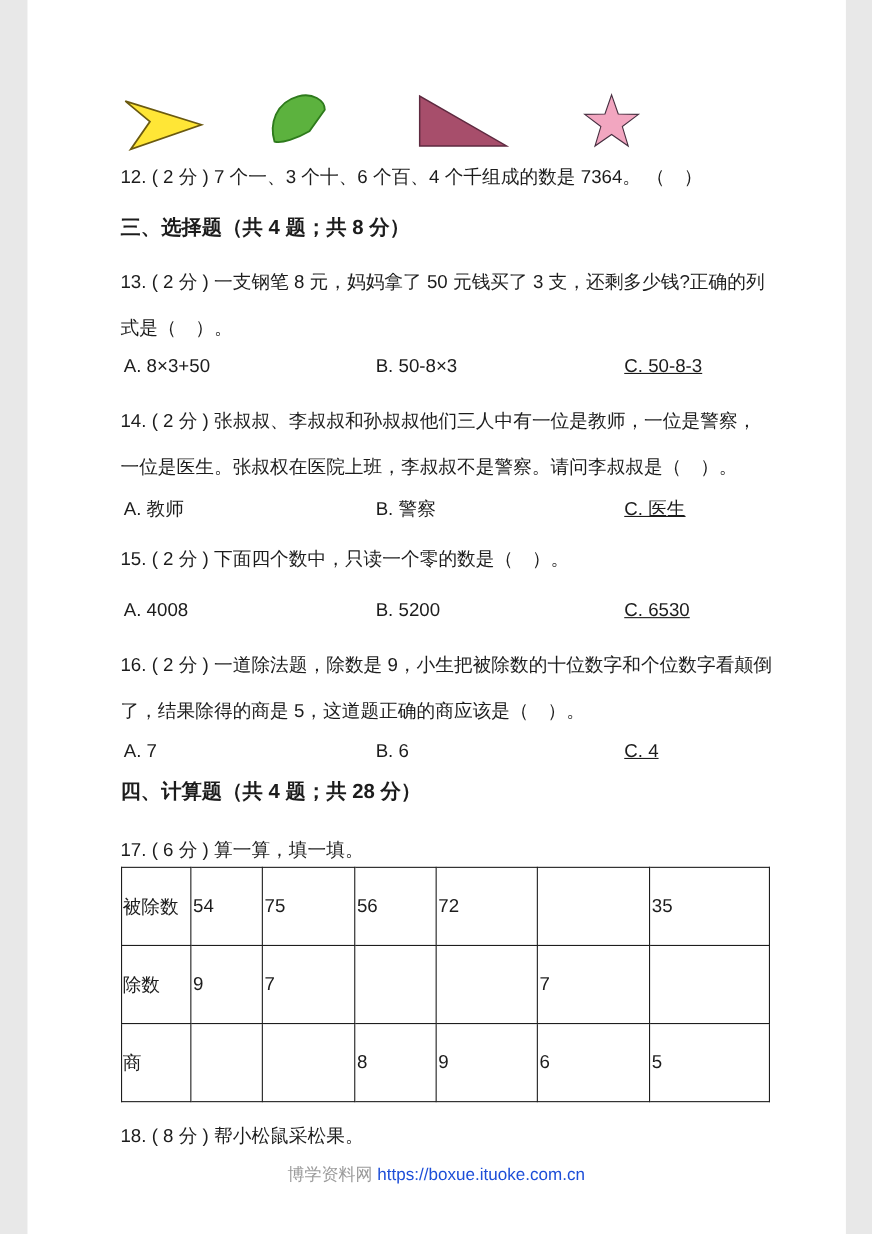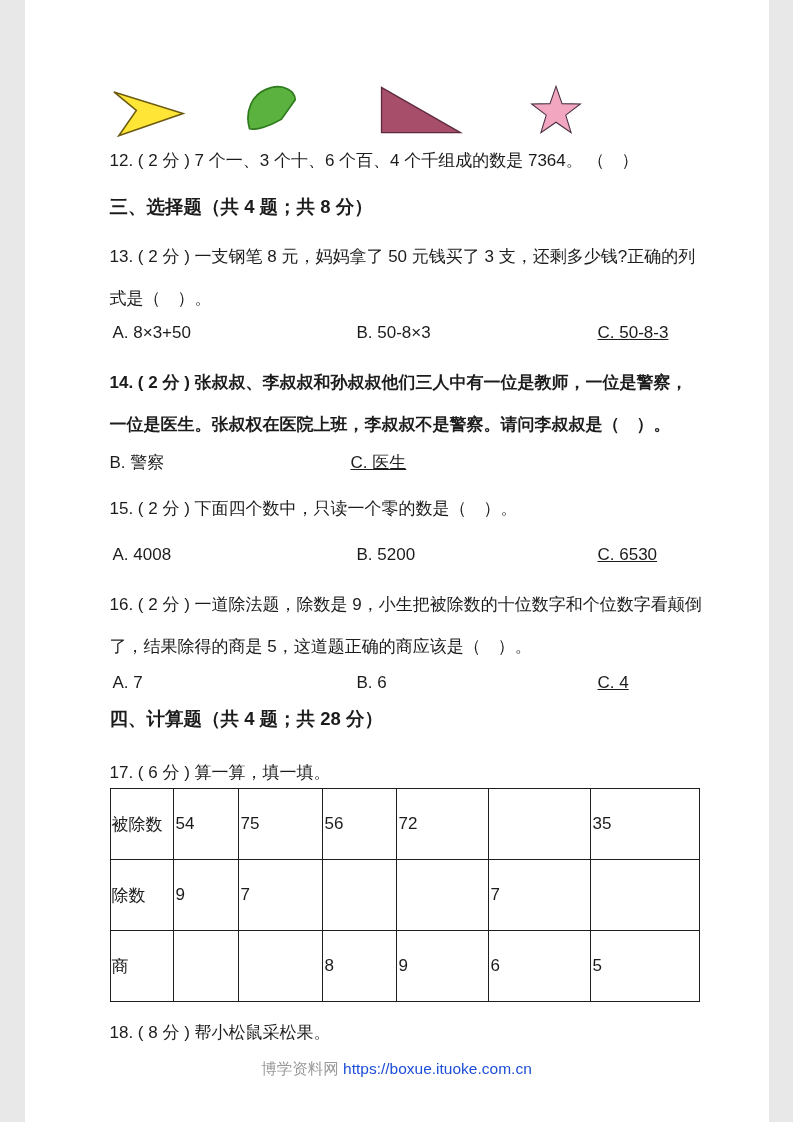--- a/index.html
+++ b/index.html
@@ -31,32 +31,31 @@
 
   .q12  { margin-top: 6px; }
   .sec-h {
     margin-top: 20px;
     font-size: 18.5px;
     font-weight: bold;
     line-height: 26px;
     white-space: nowrap;
   }
   .q13 { margin-top: 16px; }
-  .q14 { margin-top: 16px; font-weight: bold; }
+  .q14 { margin-top: 16px; }
   .q15 { margin-top: 20px; }
   .q16 { margin-top: 16px; }
   .sec-h4 { margin-top: 10px; }
   .q17 { margin-top: 28px; }
   .q18 { margin-top: 18px; }
 
   .opts {
     display: flex;
     line-height: 26px;
     margin-top: 0;
-    gap: 15px;
   }
   .opts .opt { display: inline-block; white-space: nowrap; }
   .opts .opt-a { width: 232px; padding-left: 3px; box-sizing: border-box; }
   .opts .opt-b { width: 226px; }
   .opts .opt-c { flex: 1; text-decoration: underline; }
   .opts-13 { margin-top: 0; }
   .opts-14 { margin-top: 4px; }
   .opts-15 { margin-top: 20px; }
   .opts-16 { margin-top: 2px; }
 
@@ -118,20 +117,21 @@
     <span class="opt opt-a">A. 8×3+50</span>
     <span class="opt opt-b">B. 50-8×3</span>
     <span class="opt opt-c">C. 50-8-3</span>
   </div>
 
   <div class="qwrap2 q14">
     <div class="qline">14. ( 2 分 )  张叔叔、李叔叔和孙叔叔他们三人中有一位是教师，一位是警察，</div>
     <div class="qline">一位是医生。张叔权在医院上班，李叔叔不是警察。请问李叔叔是（　）。</div>
   </div>
   <div class="opts opts-14">
+    <span class="opt opt-a">A. 教师</span>
     <span class="opt opt-b">B. 警察</span>
     <span class="opt opt-c">C. 医生</span>
   </div>
 
   <div class="qline q15">15. ( 2 分 )  下面四个数中，只读一个零的数是（　）。</div>
   <div class="opts opts-15">
     <span class="opt opt-a">A. 4008</span>
     <span class="opt opt-b">B. 5200</span>
     <span class="opt opt-c">C. 6530</span>
   </div>

